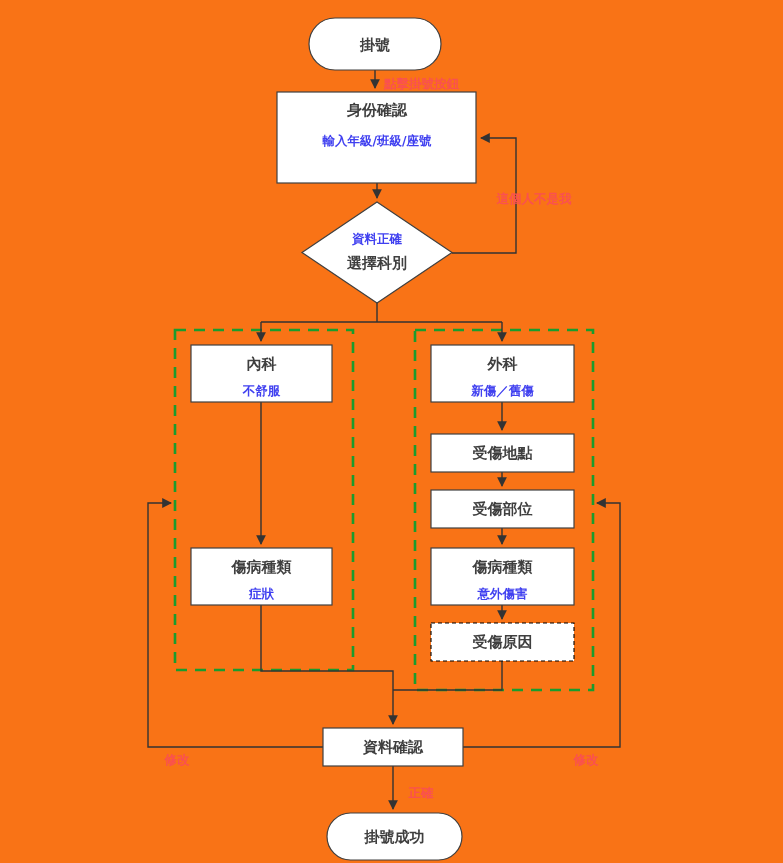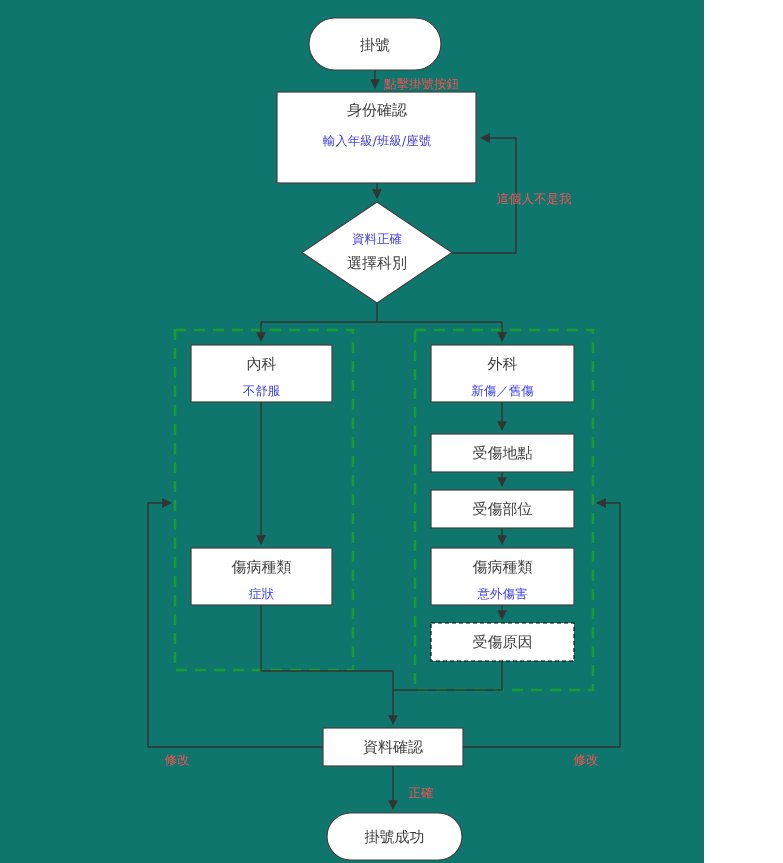--- a/index.html
+++ b/index.html
@@ -5,24 +5,25 @@
   html, body {
     margin: 0;
     padding: 0;
     background: #ffffff;
   }
   body {
     font-family: "DejaVu Sans", "Liberation Sans", sans-serif;
   }
   #flowchart-root {
     position: relative;
-    width: 704px;
+    width: 783px;
     height: 863px;
-    background: #0f766e;
+    background: #f97316;
     overflow: hidden;
+    font-weight: bold;
   }
   svg#flow-svg {
     position: absolute;
     top: 0;
     left: 0;
     width: 783px;
     height: 863px;
   }
   .node-rect {
     fill: #ffffff;

